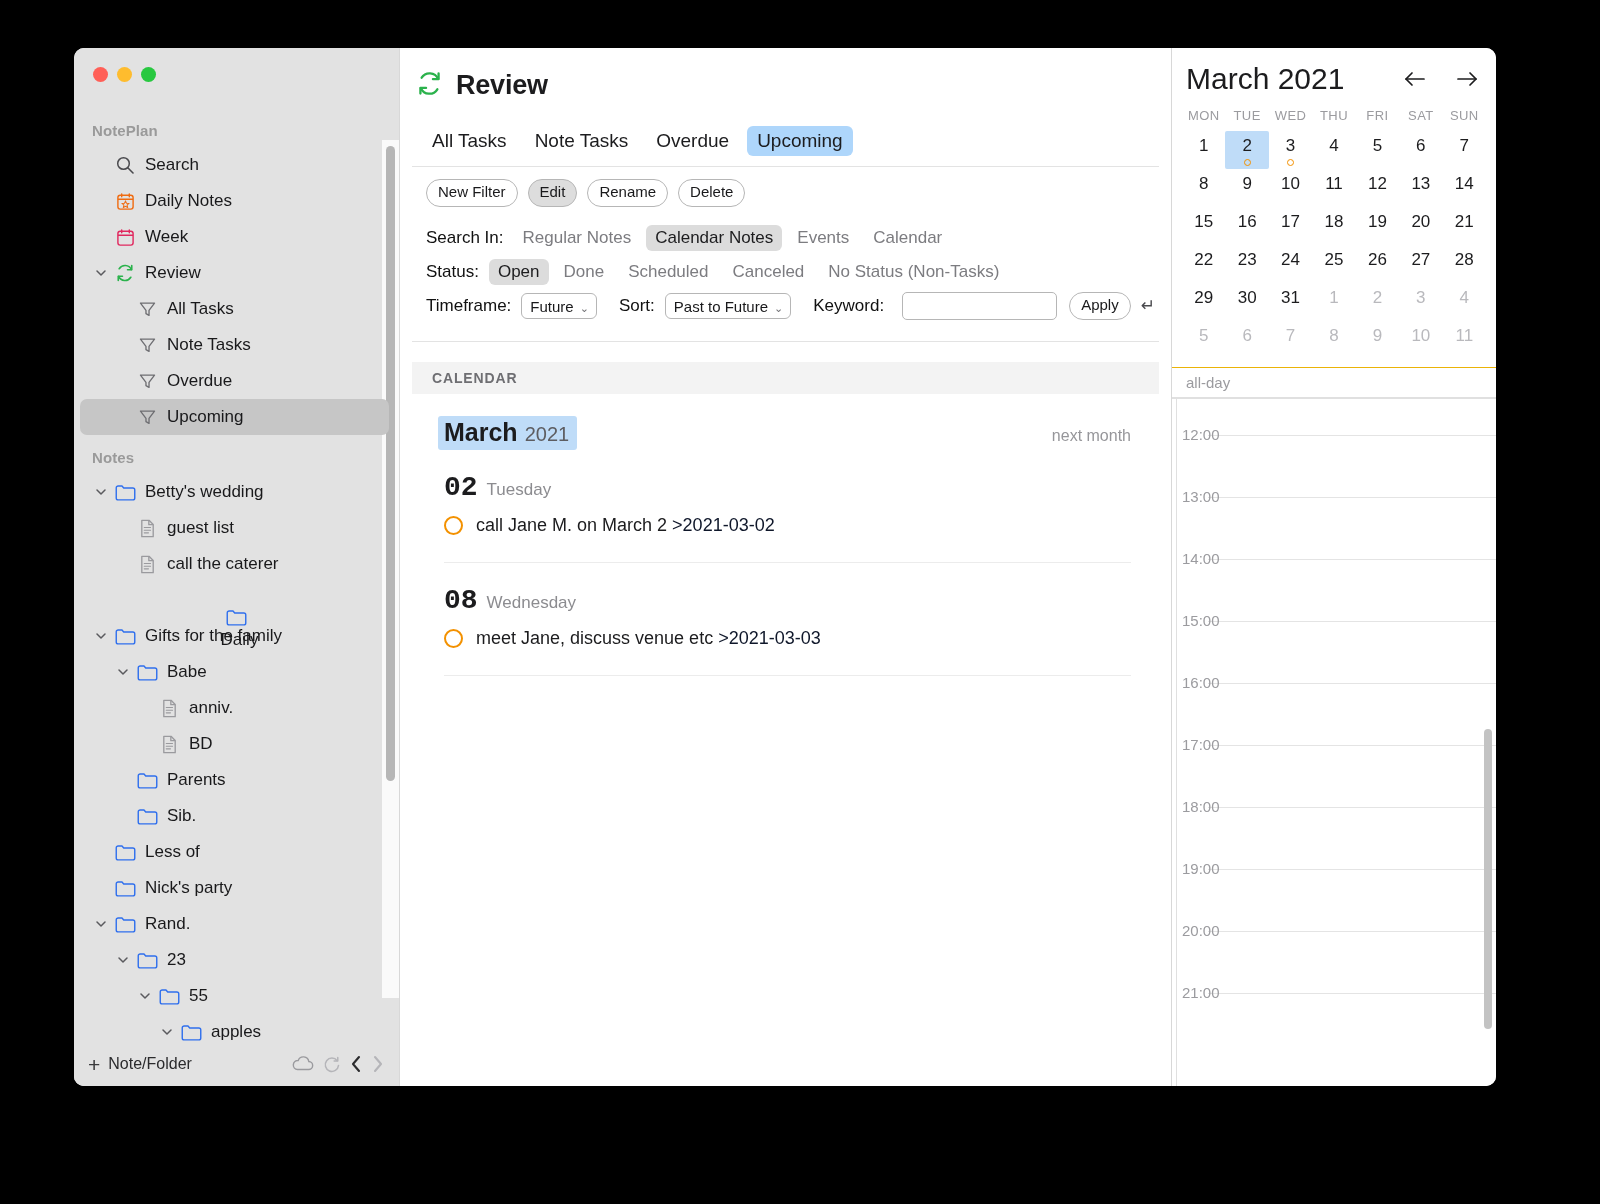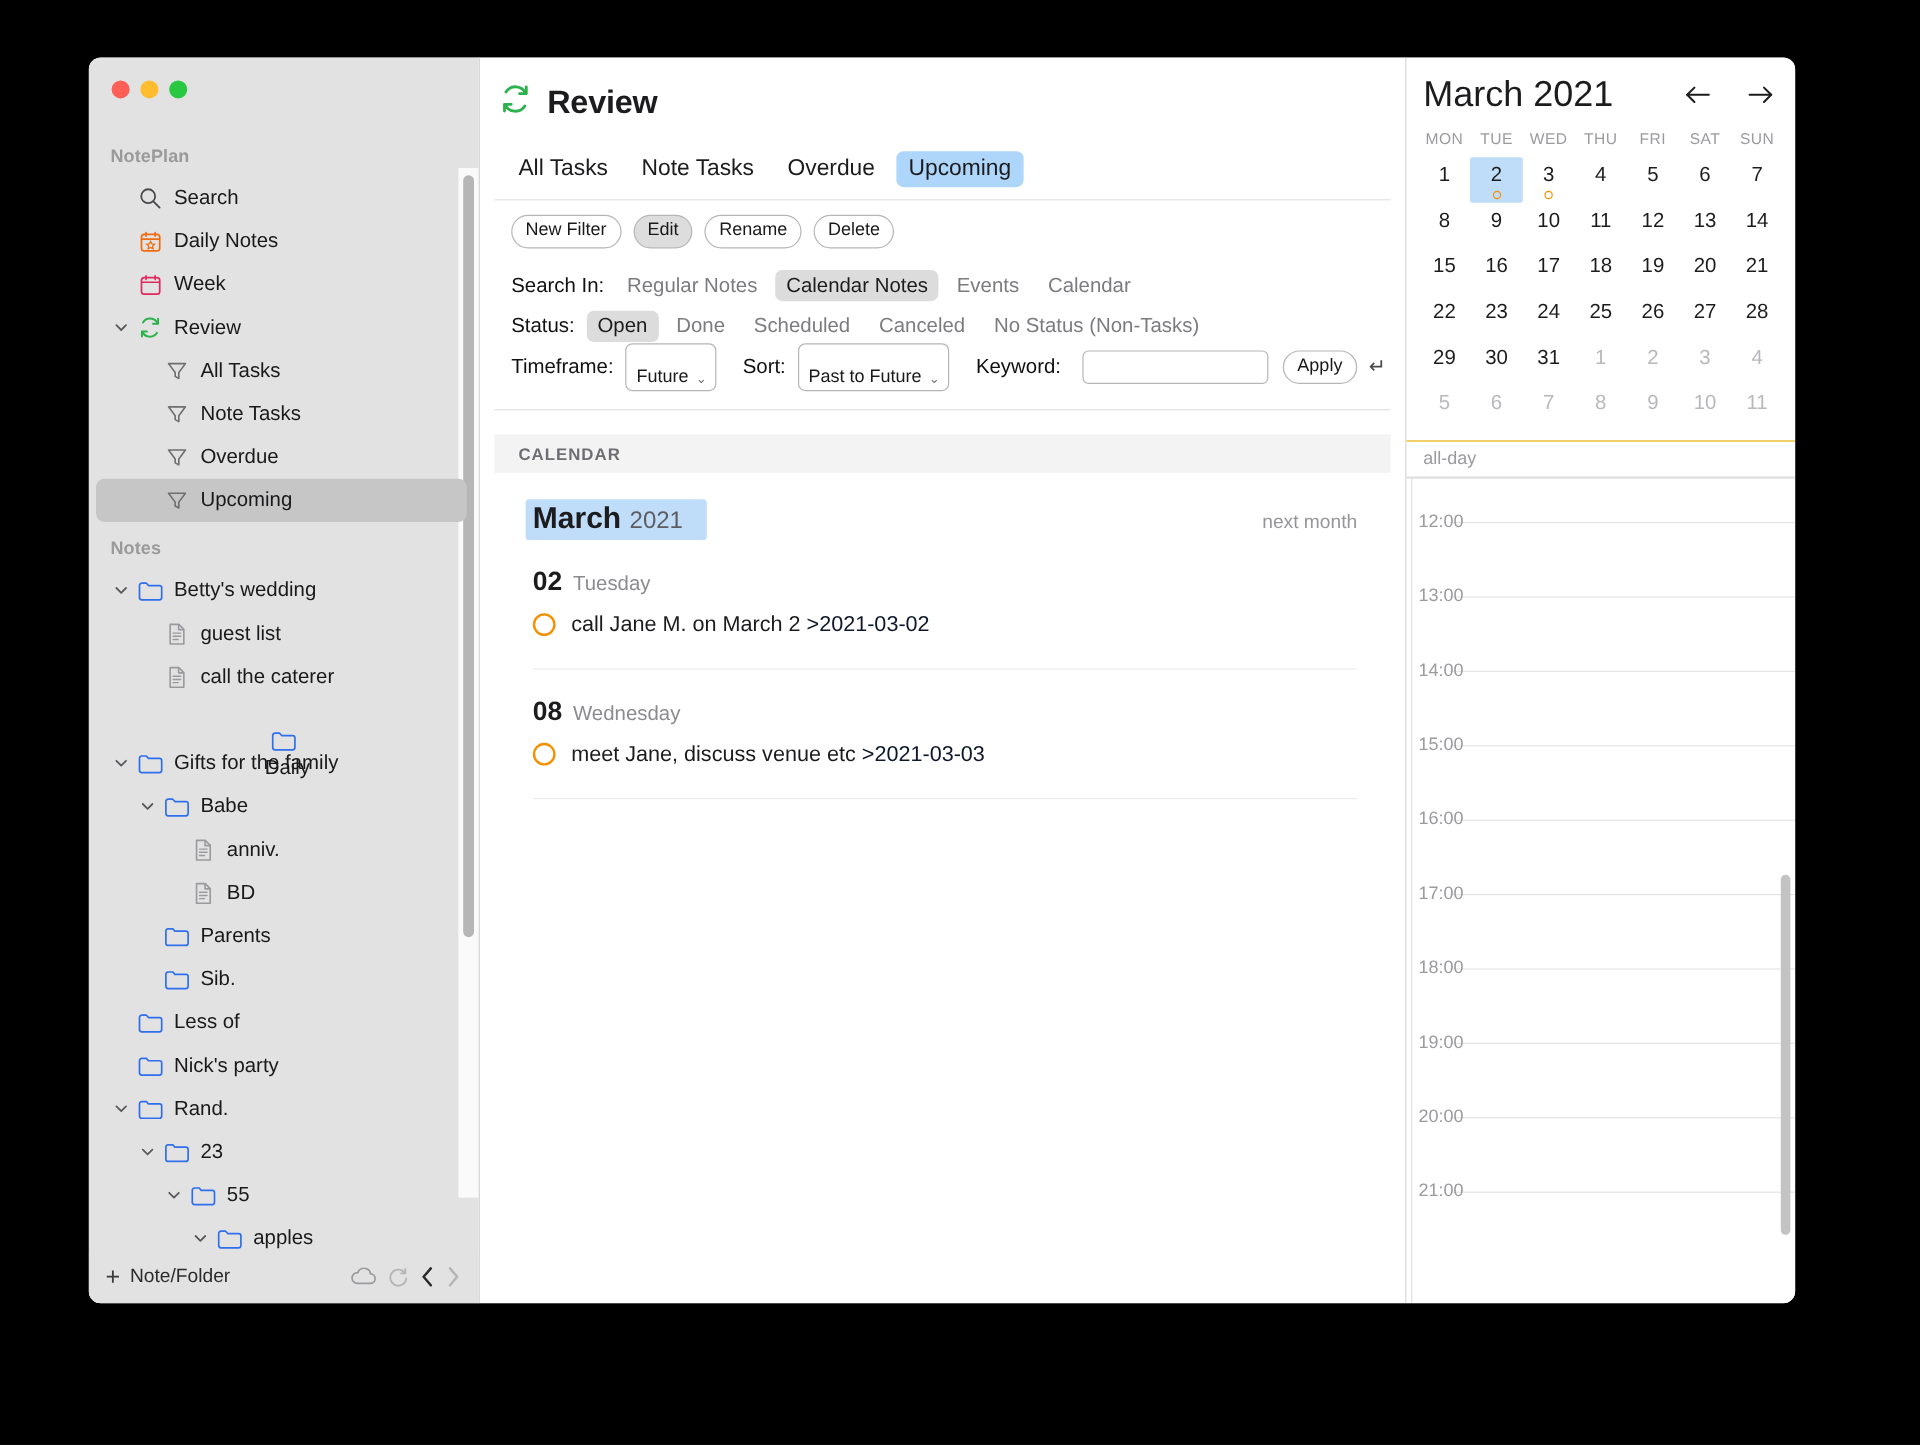--- a/index.html
+++ b/index.html
@@ -166,21 +166,21 @@
     border-radius: 6px;
     margin-right: 6px;
   }
   .fopt.on { background: #dcdcdc; color: #1c1c1e; }
   .selectbox {
     border: 1px solid #b6b6b6;
     border-radius: 6px;
     background: #fff;
     font-size: 15px;
     color: #19191b;
-    padding: 18px 7px 3px 8px;
+    padding: 4px 7px 3px 8px;
     display: inline-flex;
     align-items: flex-end;
     gap: 6px;
     margin-right: 22px;
   }
   .selectbox .car { color: #6f6f73; font-size: 11px; }
   .kwinput {
     width: 155px;
     height: 28px;
     border: 1px solid #b6b6b6;
@@ -208,34 +208,34 @@
     color: #6e6e72;
     font-weight: bold;
   }
   .monthline {
     display: flex;
     align-items: baseline;
     padding: 22px 40px 0 38px;
   }
   .mchip {
     background: #bfdcf8;
-    padding: 2px 20px 3px 6px;
+    padding: 2px 8px 3px 6px;
     border-radius: 3px;
     display: inline-flex;
     align-items: baseline;
     gap: 7px;
     justify-content: center;
   }
   .mchip .mm { font-size: 25px; font-weight: bold; color: #1c1c1e; }
   .mchip .yy { font-size: 20px; color: #5d5d61; }
   .nextmonth { margin-left: auto; font-size: 16px; color: #96969a; }
 
   .daygroup { padding: 0 40px 0 44px; }
   .dayline { display: flex; align-items: baseline; gap: 9px; padding-top: 22px; }
-  .dayline .dn { font-size: 22px; font-weight: bold; color: #1c1c1e; }
+  .dayline .dn { font-size: 28px; font-weight: bold; color: #1c1c1e; font-family: Liberation Mono, monospace; }
   .dayline .dw { font-size: 17px; color: #8c8c90; }
   .taskline {
     display: flex;
     align-items: center;
     gap: 13px;
     padding-top: 12px;
     font-size: 18px;
     color: #1c1c1e;
   }
   .ring {

